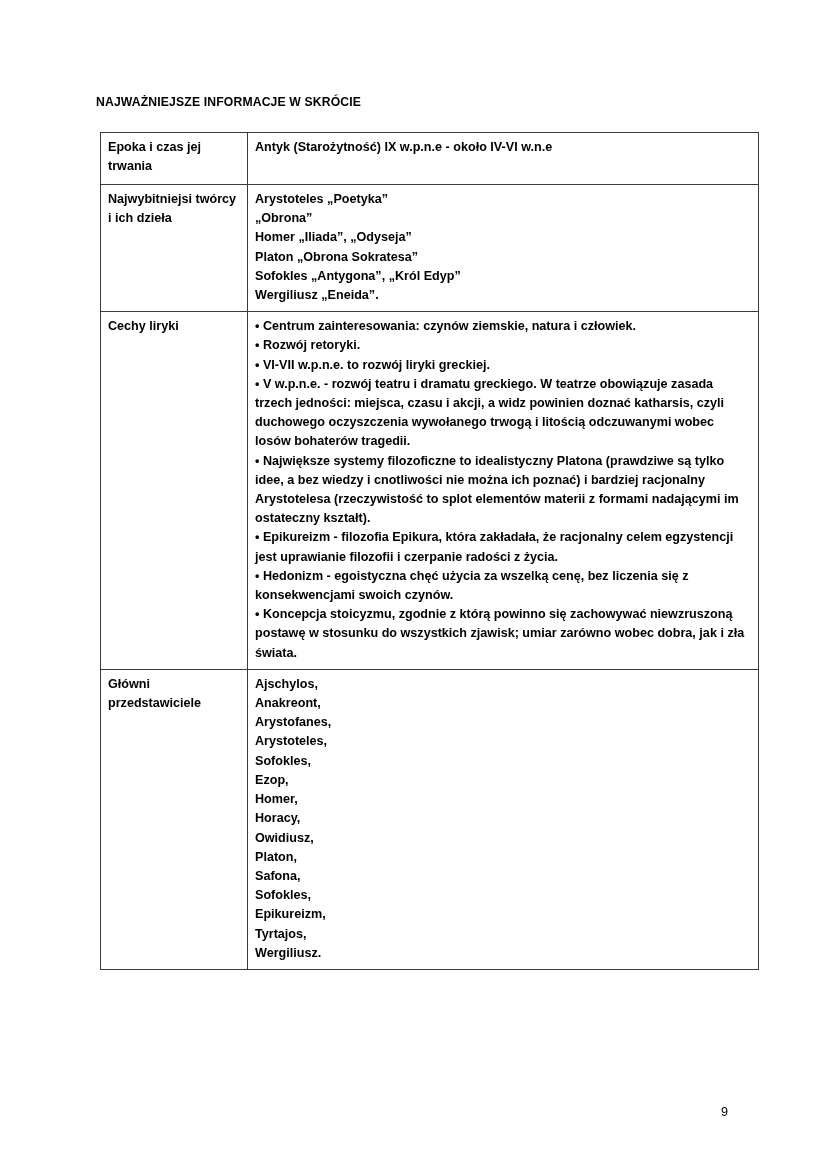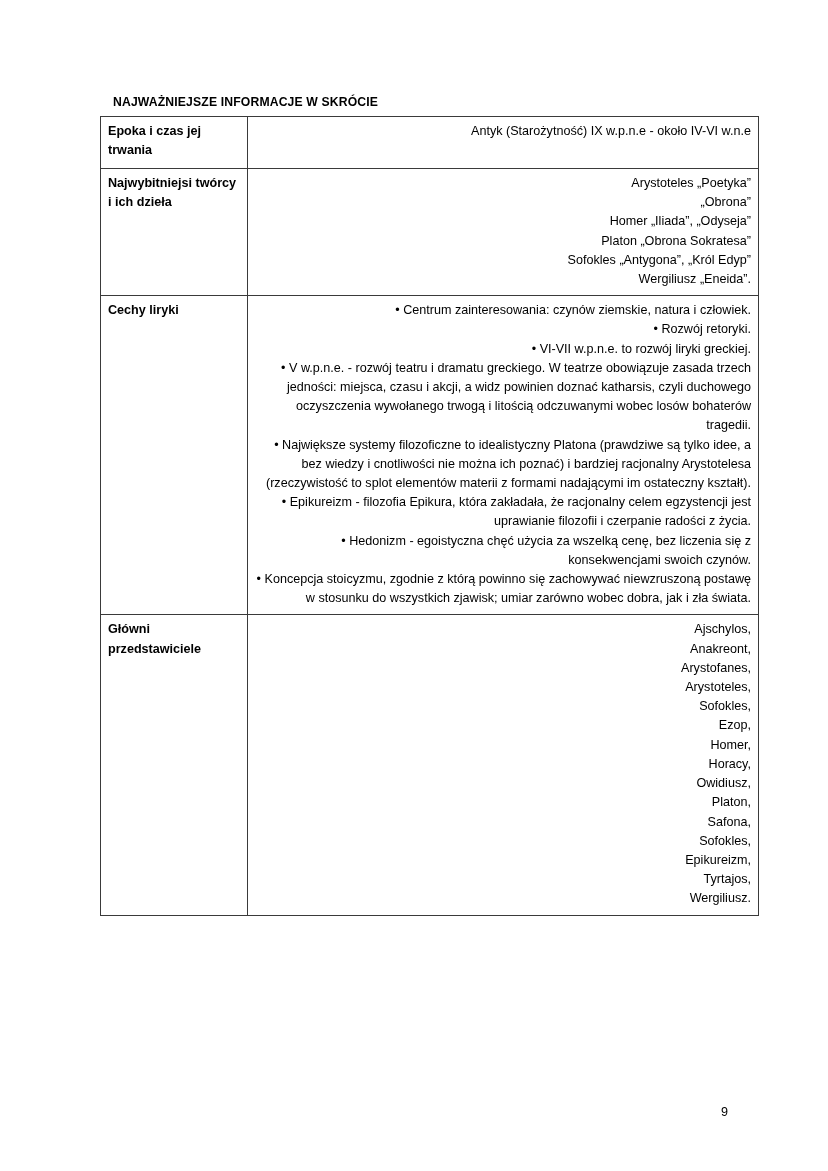--- a/index.html
+++ b/index.html
@@ -20,55 +20,54 @@
     position: absolute;
     inset: 0;
     width: 828px;
     height: 1171px;
     background: #ffffff;
     overflow: hidden;
   }
 
   .page-heading {
     position: absolute;
-    left: 113px;
+    left: 96px;
     top: 95px;
     font-size: 12.2px;
     font-weight: bold;
     letter-spacing: 0.15px;
     line-height: 1.2;
     white-space: nowrap;
   }
 
   .info-table {
     position: absolute;
     left: 100px;
-    top: 116px;
+    top: 132px;
     width: 628px;
     border-collapse: collapse;
     table-layout: fixed;
   }
 
   .info-table td {
     border: 1px solid #3a3a3a;
     vertical-align: top;
     padding: 5px 7px 6px 7px;
     font-size: 12.6px;
     line-height: 19.2px;
   }
 
   .col-label {
     width: 132px;
     font-weight: bold;
   }
 
   .col-value {
     width: 496px;
-    font-weight: normal;
-    text-align: right;
+    font-weight: bold;
   }
 
   .lines > div {
     white-space: pre-wrap;
   }
 
   .bullets > div {
     text-indent: 0;
     padding-left: 0;
   }

